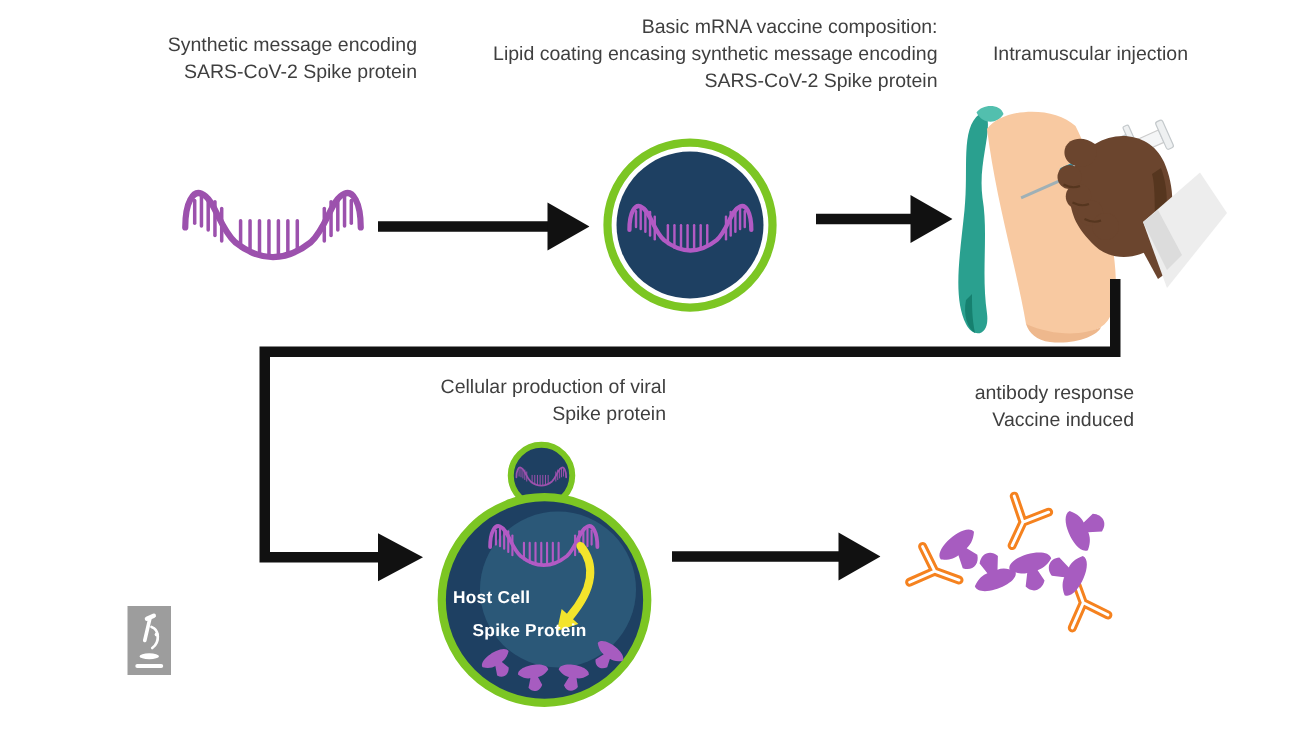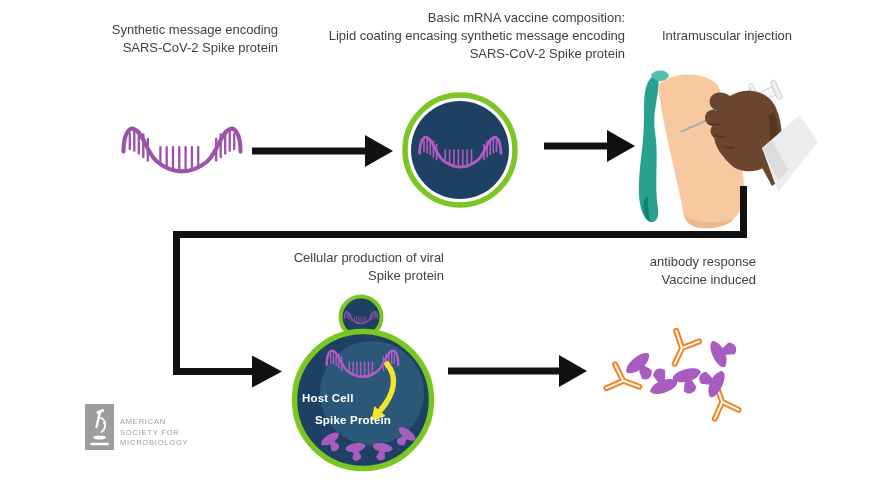--- a/index.html
+++ b/index.html
@@ -219,19 +219,14 @@
       <g stroke="#ffffff" fill="none" stroke-linecap="round">
         <path d="M17.5,6.5 L13,8.5" stroke-width="3"></path>
         <path d="M15,8 L11.5,23" stroke-width="2.4"></path>
         <path d="M16,14 C21,15.5 22,24 16.5,28" stroke-width="1.8"></path>
         <circle cx="19.5" cy="19" r="1.4" fill="#ffffff" stroke="none"></circle>
         <ellipse cx="14.5" cy="33.5" rx="6.5" ry="2" fill="#ffffff" stroke="none"></ellipse>
         <path d="M6.5,40 L22.5,40" stroke-width="2.6"></path>
       </g>
     </svg>
   </div>
-  <div id="logo-text">
-    <div>AMERICAN</div>
-    <div>SOCIETY FOR</div>
-    <div>MICROBIOLOGY</div>
-  </div>
 
 </div>
 
 </body></html>

